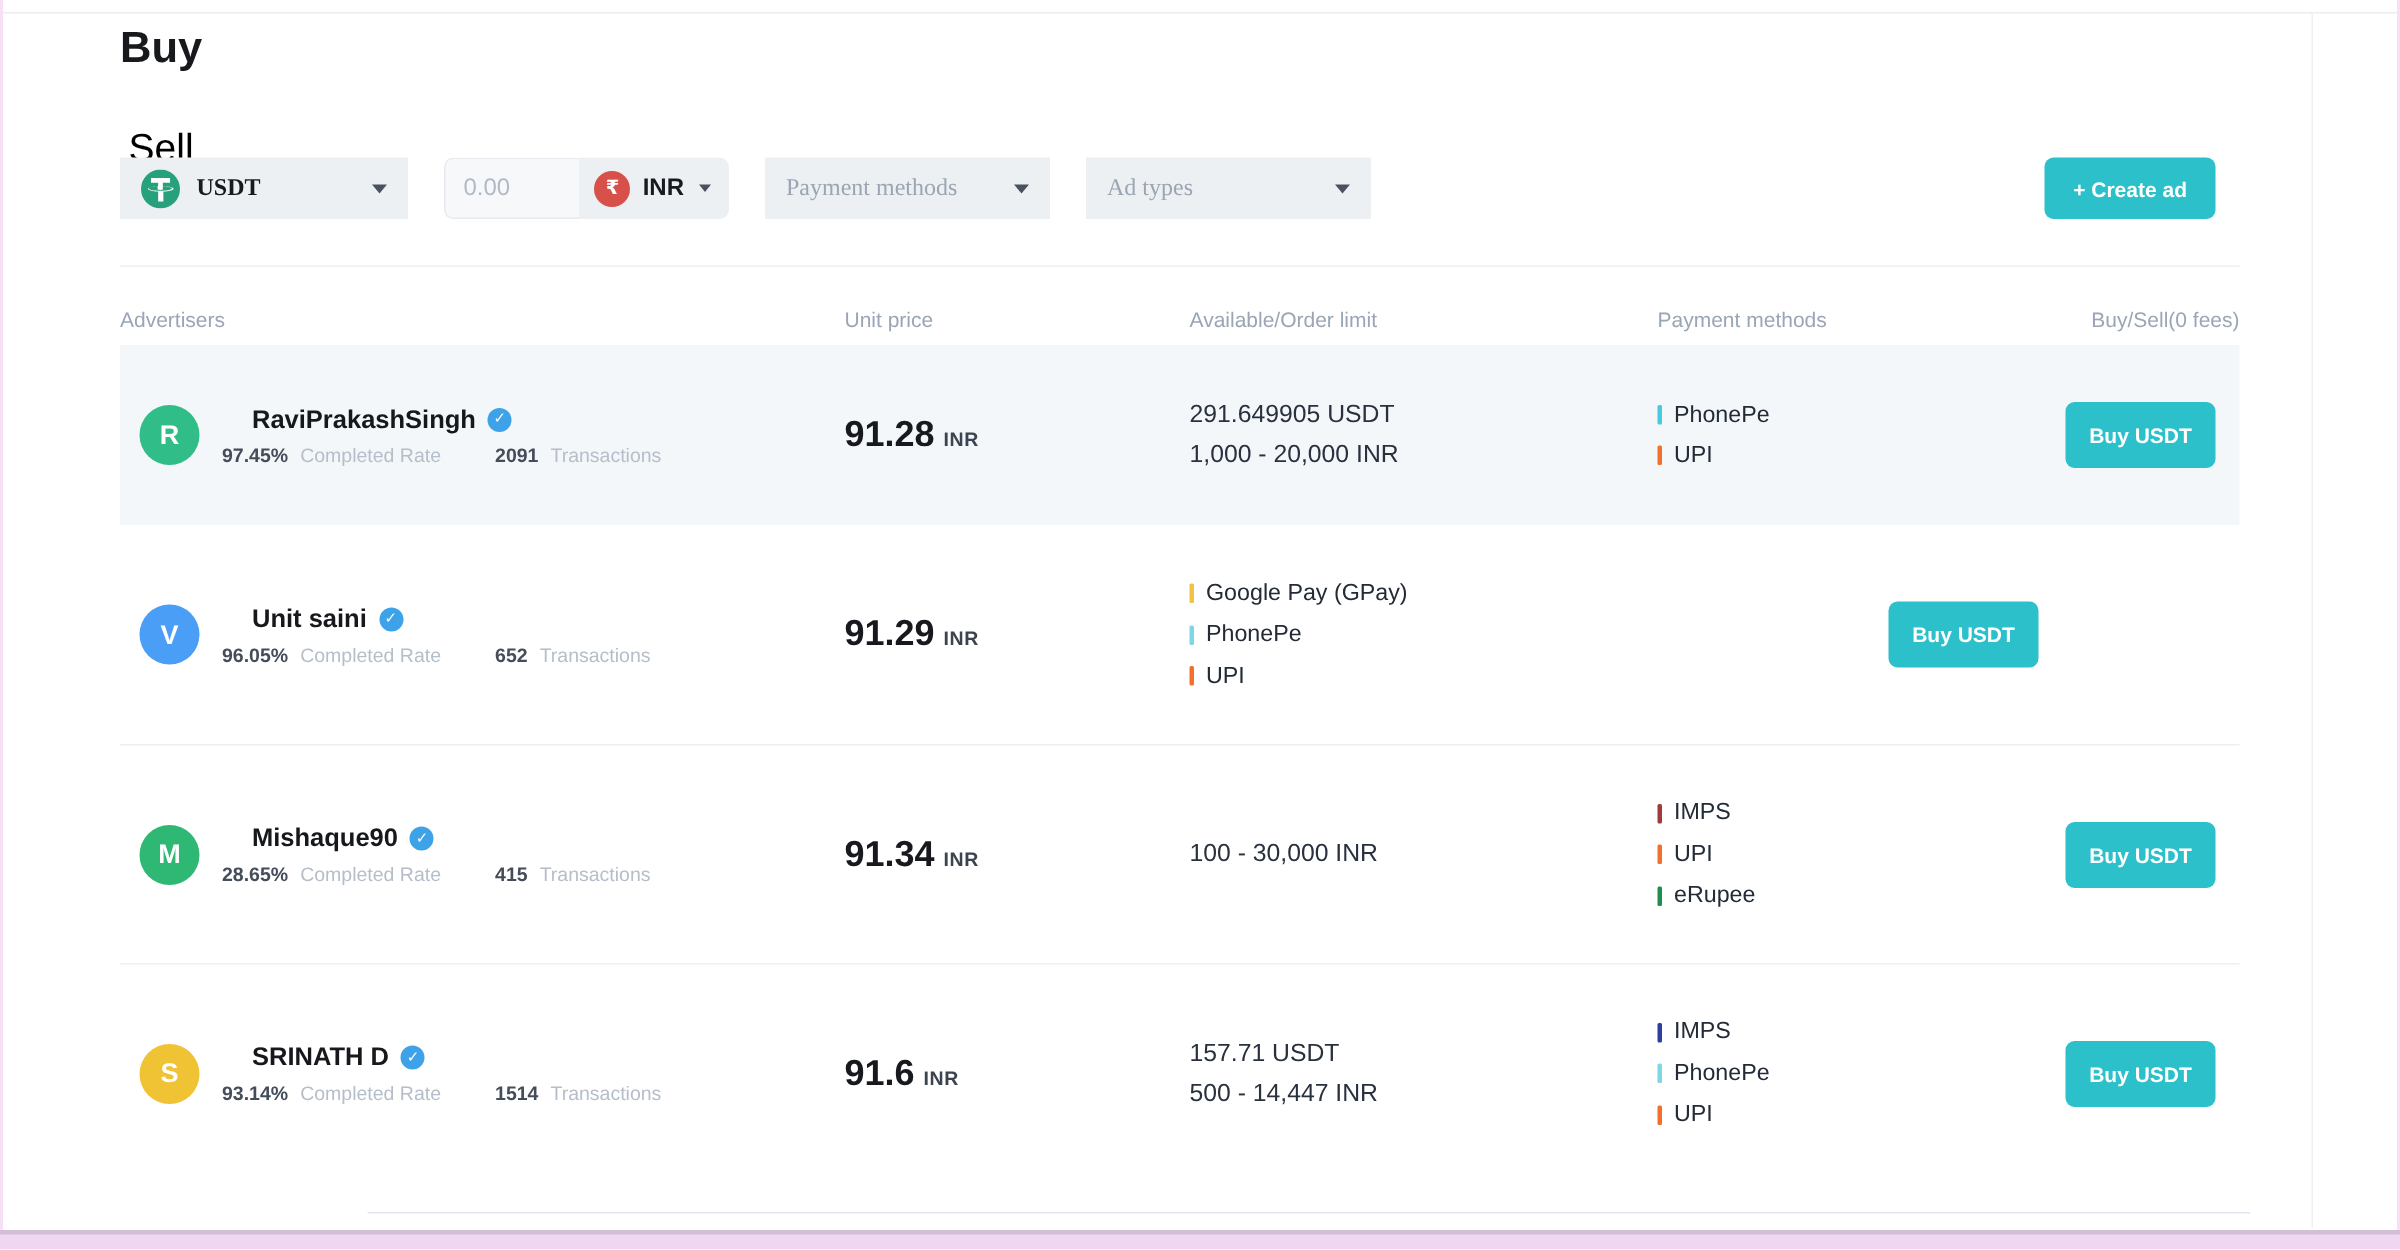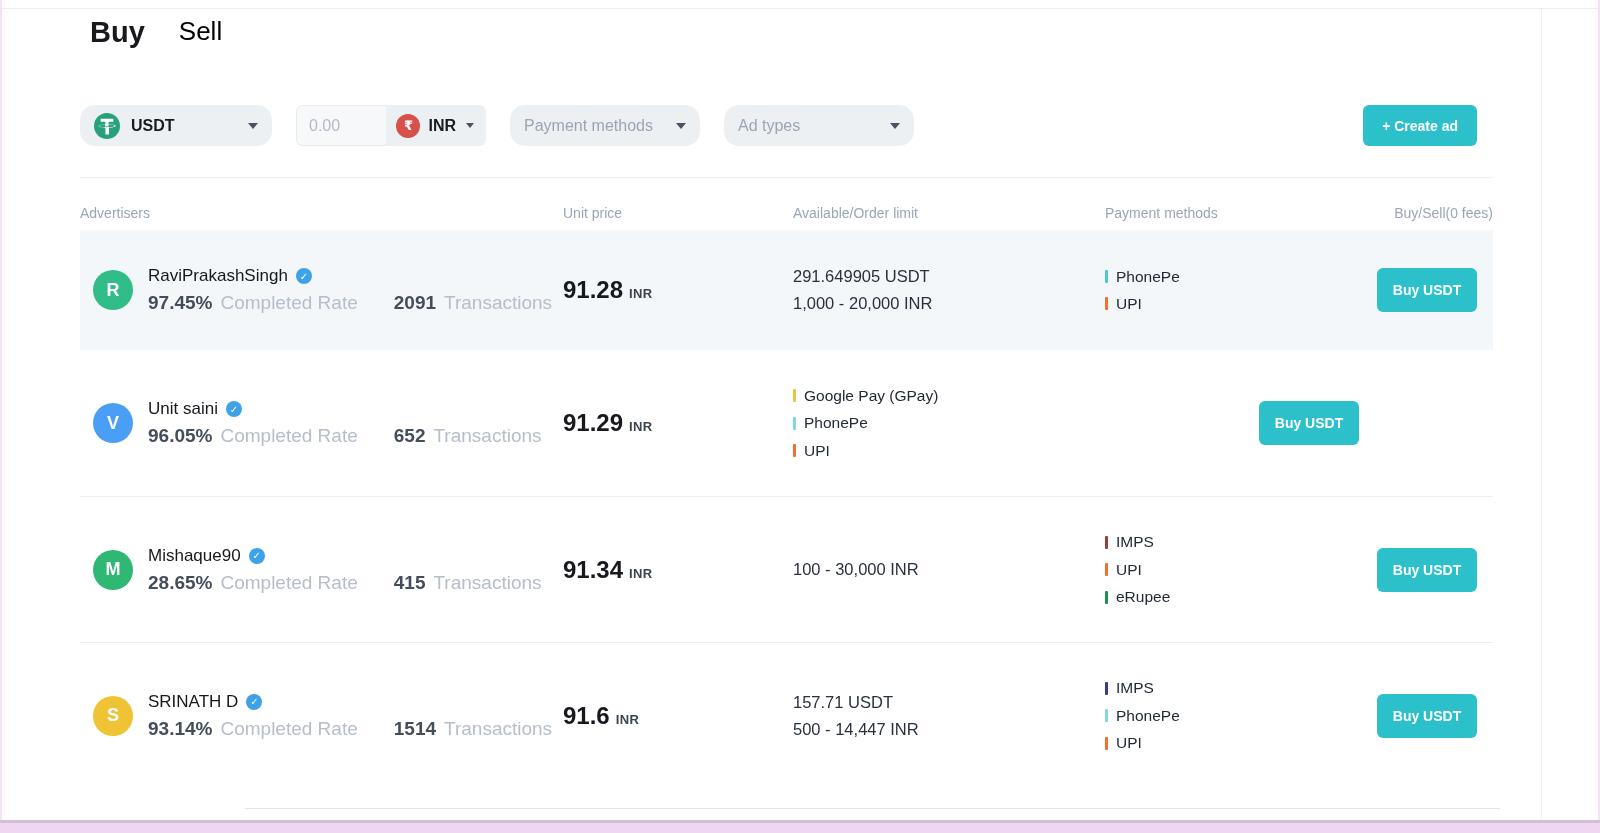--- a/index.html
+++ b/index.html
@@ -15,29 +15,29 @@
   
   .top-hairline { position:absolute; top:8px; left:0; right:0; height:1px; background:#ececf1; }
   .edge-line { position:absolute; top:0; bottom:0; width:2px; background:#f7e0f6; }
   .edge-line.left { left:0; }
   .edge-line.right { right:0; }
   .gutter-line { position:absolute; top:9px; bottom:14px; left:1541px; width:1px; background:#f1eff6; }
   .bottom-bar { position:absolute; left:0; right:0; bottom:0; height:13px; background:#efd7f1; border-top:3px solid #d2bfd6; }
   .partial-divider { position:absolute; top:808px; left:245px; width:1255px; height:1px; background:#e5e3ef; }
 
   
-  .tabs { position:absolute; top:16px; left:90px; display:flex; align-items:flex-start; gap:34px; }
+  .tabs { position:absolute; top:16px; left:80px; display:flex; align-items:center; gap:34px;flex-direction:column; }
   .tab-buy { font-size:29px; font-weight:700; color:#17191d; cursor:pointer; }
   .tab-sell { font-size:26px; font-weight:500; color:#000000; cursor:pointer; }
 
   
   .filter-bar { position:absolute; top:105px; left:80px; display:flex; gap:24px; height:41px; }
   .pill {
-    display:flex; align-items:center; background:#edf0f3; border-radius:15px;
-    padding:0 14px; height:41px; cursor:pointer;
+    display:flex; align-items:center; background:#edf0f3; border-radius:0;
+    padding:0 14px; height:41px; cursor:pointer;font-family:Liberation Serif, serif;
   }
   .pill-crypto { width:192px; gap:11px; }
   .pill-label { font-size:16px; font-weight:700; color:#181a20; }
   .caret { width:0; height:0; border-left:5px solid transparent; border-right:5px solid transparent; border-top:6px solid #4a5160; margin-left:auto; }
   .caret.small { border-left-width:4px; border-right-width:4px; border-top-width:5px; margin-left:2px; }
   .coin-icon { width:26px; height:26px; flex:0 0 auto; display:block; }
 
   .amount-group { display:flex; width:190px; border-radius:6px; overflow:hidden; height:41px; }
   .amount-input-wrap { flex:1; background:#f6f8fa; border:1px solid #e6eaee; border-right:none; border-radius:6px 0 0 6px; display:flex; align-items:center; padding:0 12px; }
   .amount-input { width:100%; border:none; outline:none; background:transparent; font-size:16px; color:#181a20; font-family:inherit; }
@@ -69,23 +69,23 @@
     display:grid; grid-template-columns:483px 230px 312px 270px 1fr; align-items:center;
     min-height:146px;
   }
   .trow.highlight { background:#f3f7fa; min-height:120px; }
   .trow + .trow { border-top:1px solid #ecEFF2; }
   .trow.highlight + .trow { border-top:none; }
 
   .col-adv { display:flex; align-items:center; gap:15px; padding-left:13px; }
   .avatar { width:40px; height:40px; border-radius:50%; color:#ffffff; font-size:18px; font-weight:700; display:flex; align-items:center; justify-content:center; flex:0 0 auto; }
   .adv-name-line { display:flex; align-items:center; gap:8px; }
-  .adv-name { font-size:17px; font-weight:400; color:#16181c; cursor:pointer; }
+  .adv-name { font-size:17px; font-weight:700; color:#16181c; cursor:pointer;margin-left:20px; }
   .verified-badge { width:16px; height:16px; border-radius:50%; background:#3da2e8; color:#ffffff; font-size:10px; font-weight:700; display:flex; align-items:center; justify-content:center; }
-  .adv-stats { margin-top:6px; display:flex; align-items:baseline; font-size:19px; }
+  .adv-stats { margin-top:6px; display:flex; align-items:baseline; font-size:13px; }
   .stat-val { color:#454d5a; font-weight:600; }
   .stat-label { color:#b5bec9; margin-left:8px; }
   .stat-gap { margin-left:36px; }
 
   .col-price { display:flex; align-items:baseline; }
   .price-val { font-size:24px; font-weight:700; color:#17191e; }
   .price-cur { font-size:13px; font-weight:600; color:#3c4450; margin-left:6px; letter-spacing:0.4px; }
 
   .col-avail { font-size:16.5px; color:#29313e; line-height:27px; }
 

